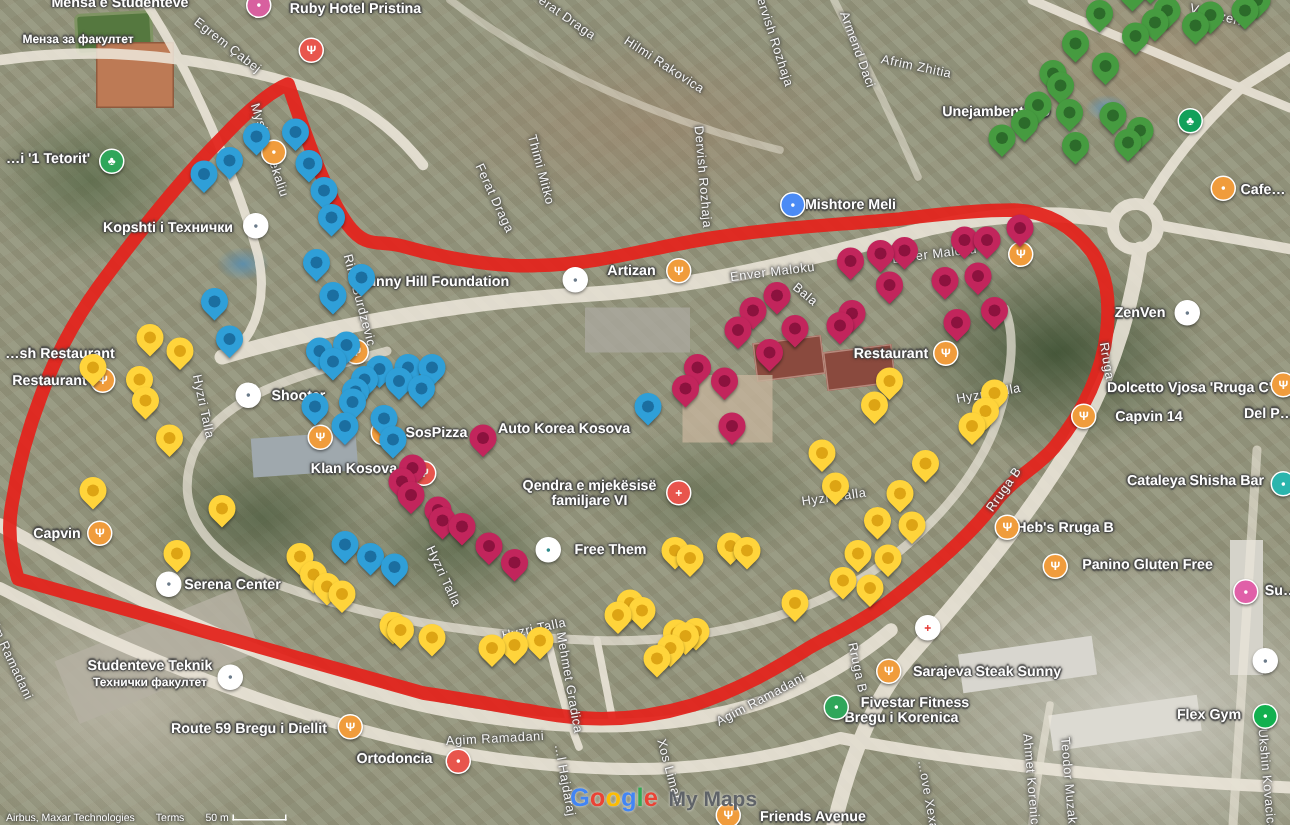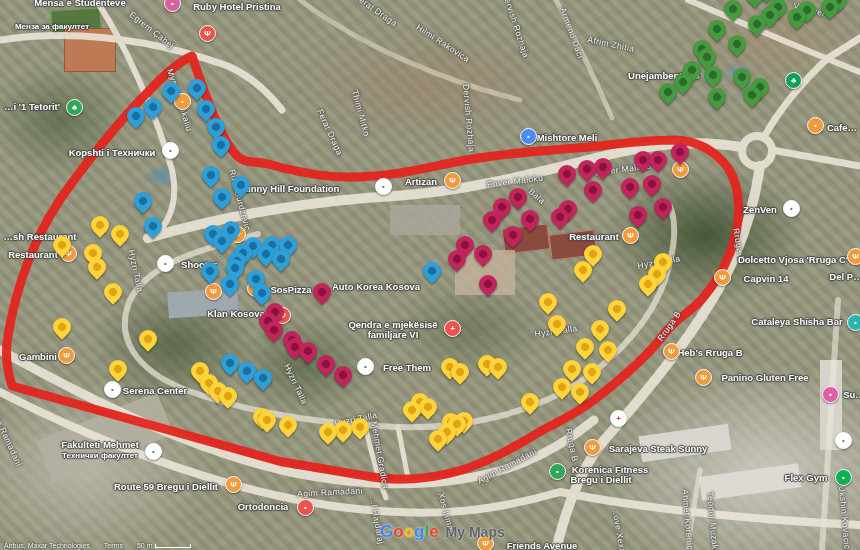--- a/index.html
+++ b/index.html
@@ -133,29 +133,29 @@
       <div class="place" style="left: 40px; top: 236px;">…sh Restaurant</div>
       <div class="place" style="left: 33px; top: 254px;">Restaurant</div>
       <div class="place" style="left: 199px; top: 264px;">Shooter</div>
       <div class="place" style="left: 291px; top: 289px;">SosPizza</div>
       <div class="place" style="left: 376px; top: 286px;">Auto Korea Kosova</div>
       <div class="place" style="left: 236px; top: 313px;">Klan Kosova</div>
       <div class="place" style="left: 393px; top: 324px;">Qendra e mjekësisë</div>
       <div class="place" style="left: 393px; top: 334px;">familjare VI</div>
       <div class="place" style="left: 407px; top: 367px;">Free Them</div>
       <div class="place" style="left: 594px; top: 236px;">Restaurant</div>
-      <div class="place" style="left: 38px; top: 356px;">Gambini</div>
+      <div class="place" style="left: 38px; top: 356px;">Capvin</div>
       <div class="place" style="left: 155px; top: 390px;">Serena Center</div>
-      <div class="place" style="left: 100px; top: 444px;">Fakulteti Mehmet</div>
+      <div class="place" style="left: 100px; top: 444px;">Studenteve Teknik</div>
       <div class="place" style="left: 100px; top: 455px; font-size: 8px;">Технички факултет</div>
       <div class="place" style="left: 166px; top: 486px;">Route 59 Bregu i Diellit</div>
       <div class="place" style="left: 263px; top: 506px;">Ortodoncia</div>
       <div class="place" style="left: 658px; top: 448px;">Sarajeva Steak Sunny</div>
-      <div class="place" style="left: 610px; top: 469px;">Korenica Fitness</div>
-      <div class="place" style="left: 601px; top: 479px;">Bregu i Diellit</div>
+      <div class="place" style="left: 610px; top: 469px;">Fivestar Fitness</div>
+      <div class="place" style="left: 601px; top: 479px;">Bregu i Korenica</div>
       <div class="place" style="left: 806px; top: 477px;">Flex Gym</div>
       <div class="place" style="left: 797px; top: 321px;">Cataleya Shisha Bar</div>
       <div class="place" style="left: 710px; top: 352px;">Heb's Rruga B</div>
       <div class="place" style="left: 765px; top: 377px;">Panino Gluten Free</div>
       <div class="place" style="left: 846px; top: 276px;">Del P…</div>
       <div class="place" style="left: 766px; top: 278px;">Capvin 14</div>
       <div class="place" style="left: 793px; top: 259px;">Dolcetto Vjosa 'Rruga C'</div>
       <div class="place" style="left: 760px; top: 209px;">ZenVen</div>
       <div class="place" style="left: 542px; top: 545px;">Friends Avenue</div>
       <div class="place" style="left: 842px; top: 127px;">Cafe…</div>

